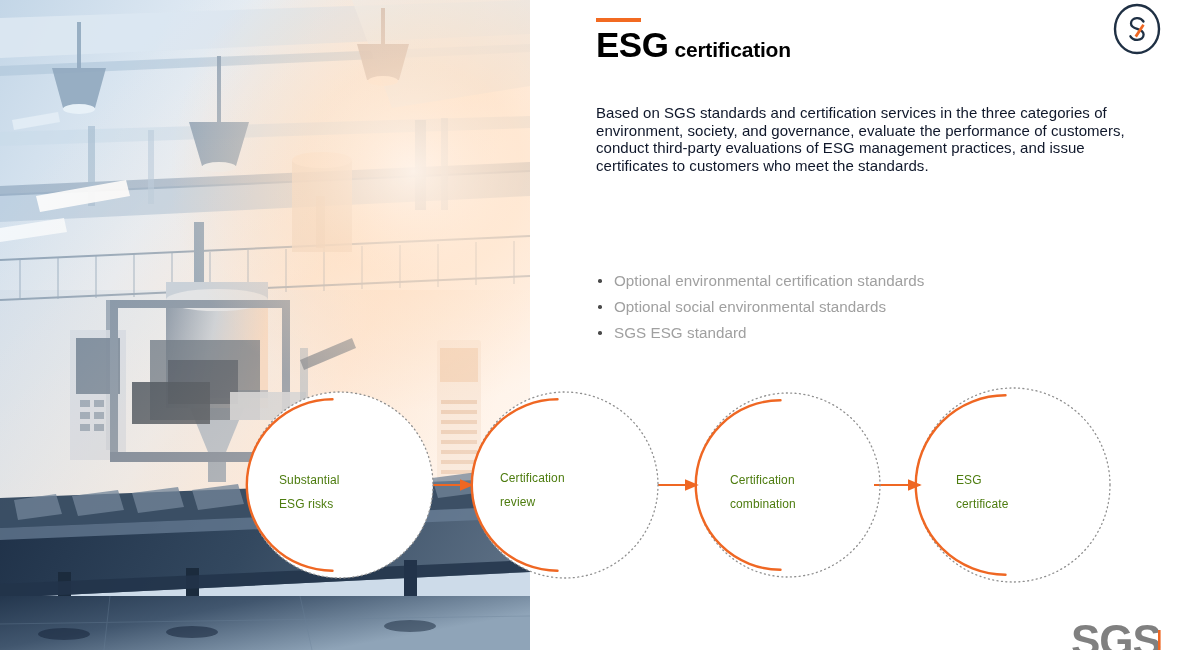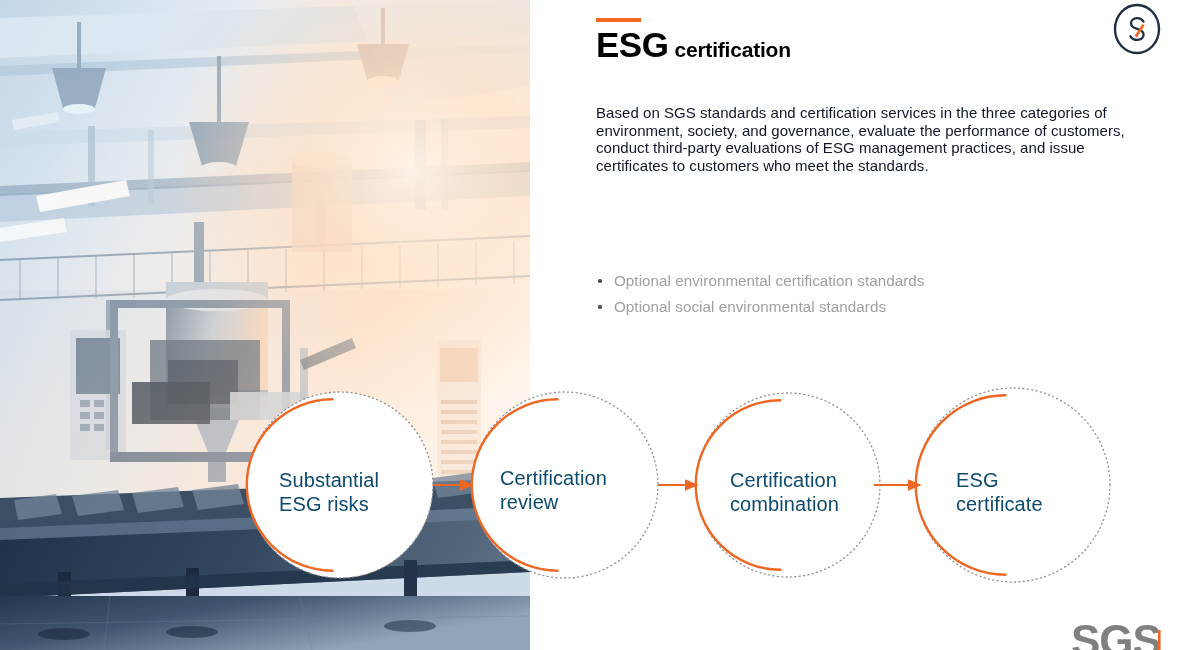--- a/index.html
+++ b/index.html
@@ -117,22 +117,22 @@
     left: 0;
     top: 0;
     width: 1193px;
     height: 650px;
     pointer-events: none;
   }
   .process svg { display: block; }
 
   .node-label {
     position: absolute;
-    color: #0c4a6e;
-    font-size: 20px;
+    color: #4d7c0f;
+    font-size: 12px;
     line-height: 24px;
     letter-spacing: 0.1px;
     white-space: pre-line;
   }
   .node-1 { left: 279px; top: 468px; }
   .node-2 { left: 500px; top: 466px; }
   .node-3 { left: 730px; top: 468px; }
   .node-4 { left: 956px; top: 468px; }
 
   
@@ -363,20 +363,21 @@
 
   <div class="title">
     <span class="t-big">ESG</span><span class="t-small">certification</span>
   </div>
 
   <p class="para para-1">Based on SGS standards and certification services in the three categories of environment, society, and governance, evaluate the performance of customers, conduct third-party evaluations of ESG management practices, and issue certificates to customers who meet the standards.</p>
 
   <ul class="bullets">
     <li>Optional environmental certification standards</li>
     <li>Optional social environmental standards</li>
+    <li>SGS ESG standard</li>
   </ul>
 
   <div class="process">
     <svg width="1193" height="650" viewBox="0 0 1193 650">
       <defs>
         <marker id="arrowHead" markerWidth="7" markerHeight="7" refX="5.6" refY="3.2" orient="auto" markerUnits="strokeWidth">
           <path d="M0 0.5 L6.4 3.2 L0 5.9 Z" fill="#ef6723"></path>
         </marker>
       </defs>
 

